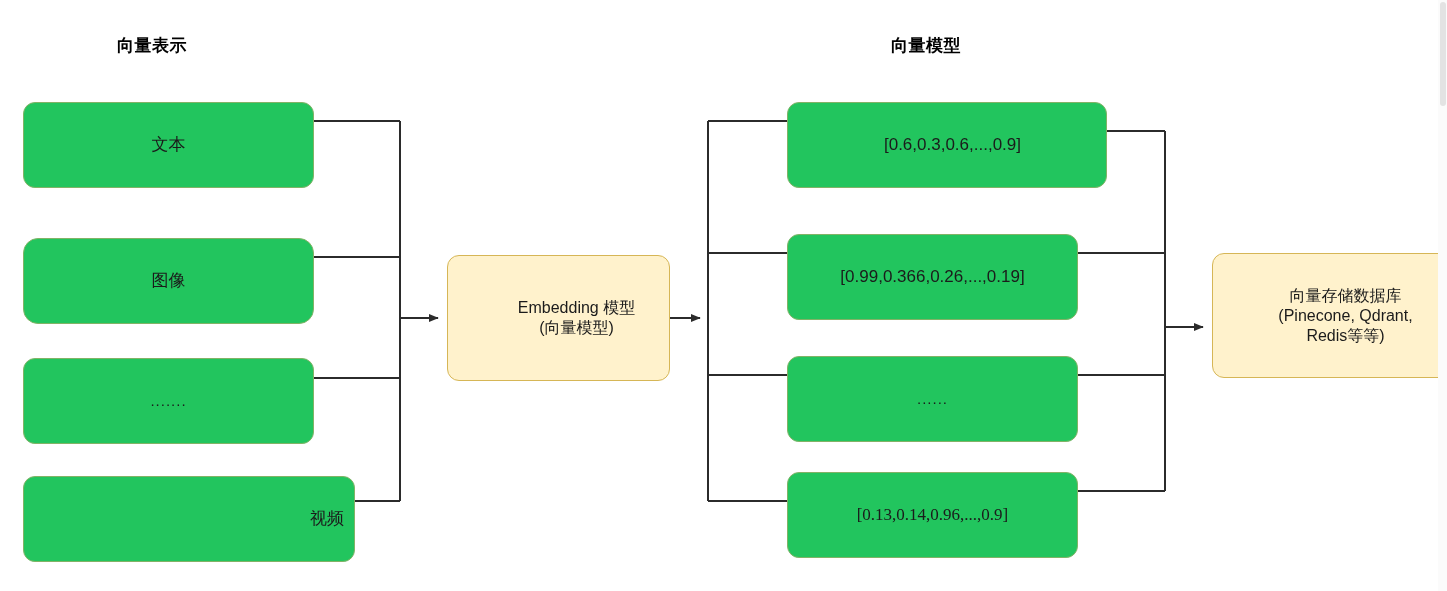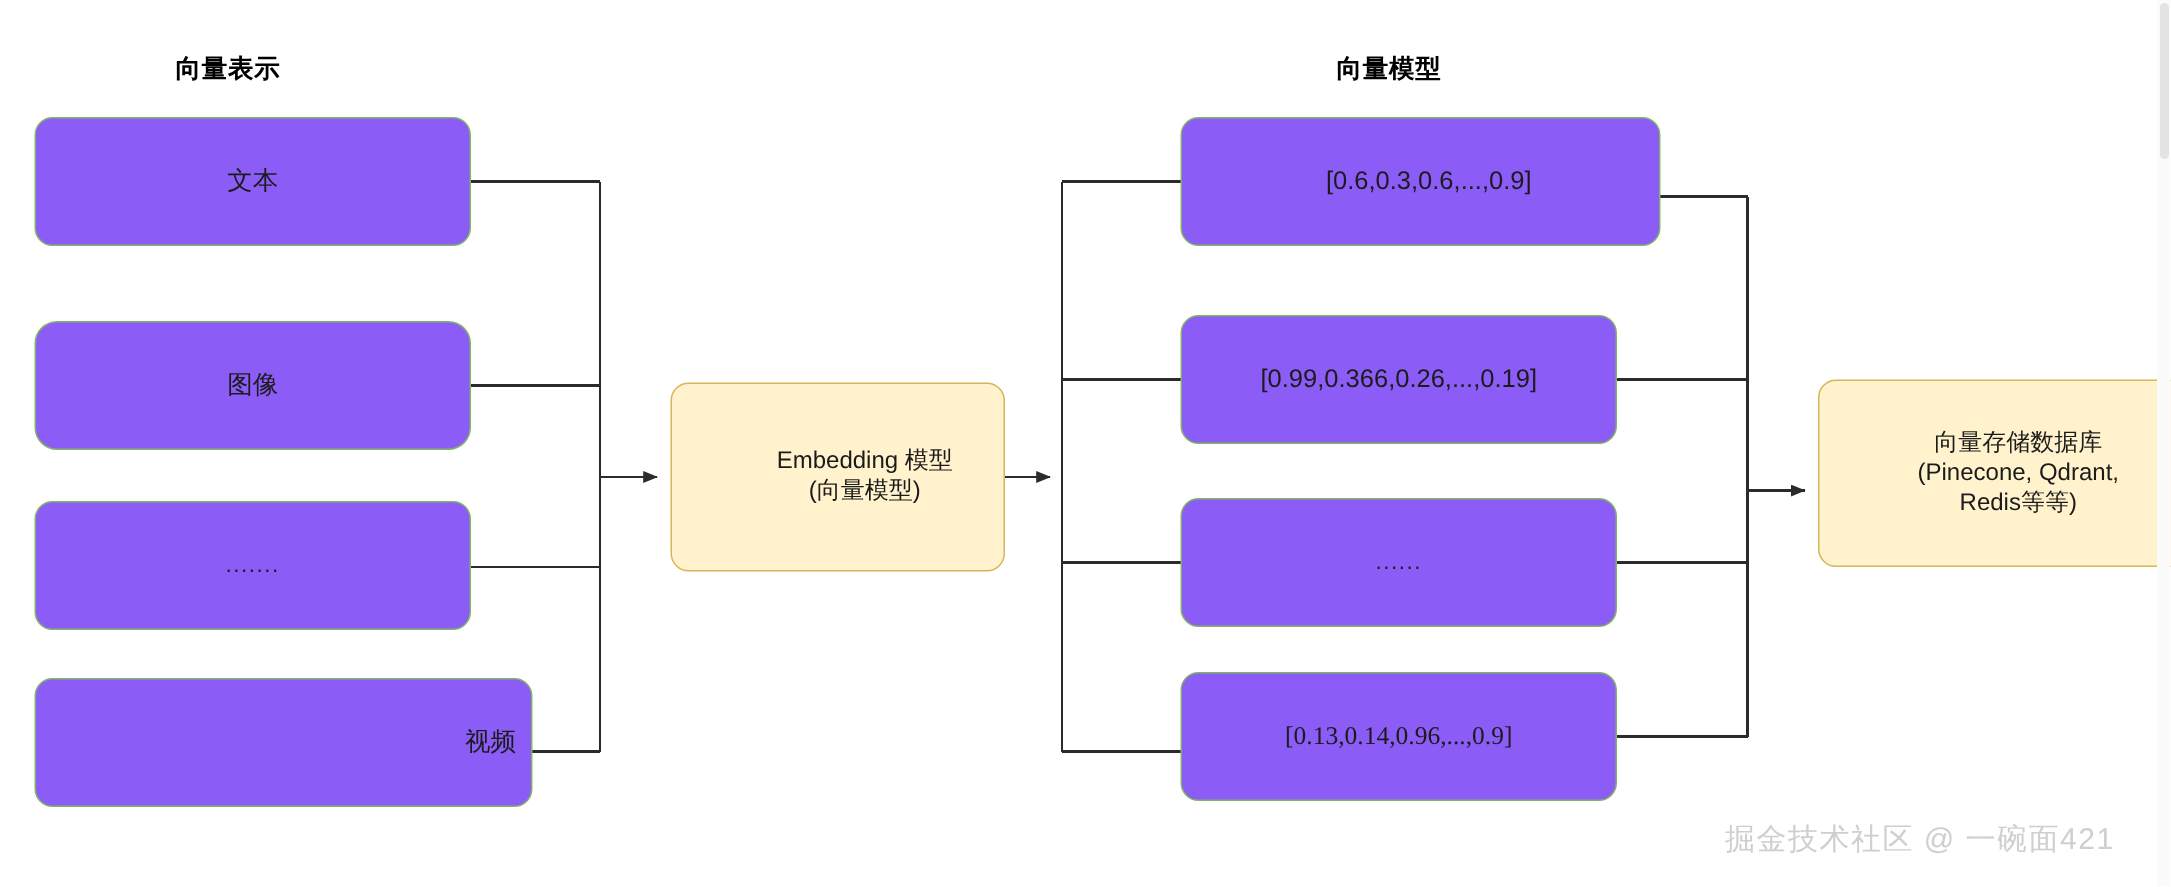--- a/index.html
+++ b/index.html
@@ -40,24 +40,25 @@
     position: absolute;
     box-sizing: border-box;
     border-radius: 12px;
     display: flex;
     align-items: center;
     justify-content: center;
     text-align: center;
     line-height: 1.25;
   }
   .node-green {
-    background: #8b5cf6;
+    background: #22c55e;
     border: 1.6px solid #82b366;
     font-size: 17px;
     color: #1b1b1b;
+    margin-top: 24px;
   }
   .node-yellow {
     background: #fff2cc;
     border: 1.6px solid #d6b656;
     font-size: 16px;
     color: #1b1b1b;
   }
   .node-label {
     display: block;
     padding: 0 10px;
@@ -169,19 +170,18 @@
   <div class="node node-green" style="left:787px; top:448px; width:291px; height:86px;font-family:Liberation Serif, serif;">
     <span class="node-label">[0.13,0.14,0.96,...,0.9]</span>
   </div>
 
   <div class="node node-yellow" style="left:1212px; top:253px; width:267px; height:125px;">
     <span class="node-label">向量存储数据库
 (Pinecone, Qdrant,
 Redis等等)</span>
   </div>
 
-  <div class="watermark" style="left:1150px; top:546px;">掘金技术社区 @ 一碗面421</div>
 
   <div class="scrollbar-track">
     <div class="scrollbar-thumb"></div>
   </div>
 
 </div>
 
 </body></html>

